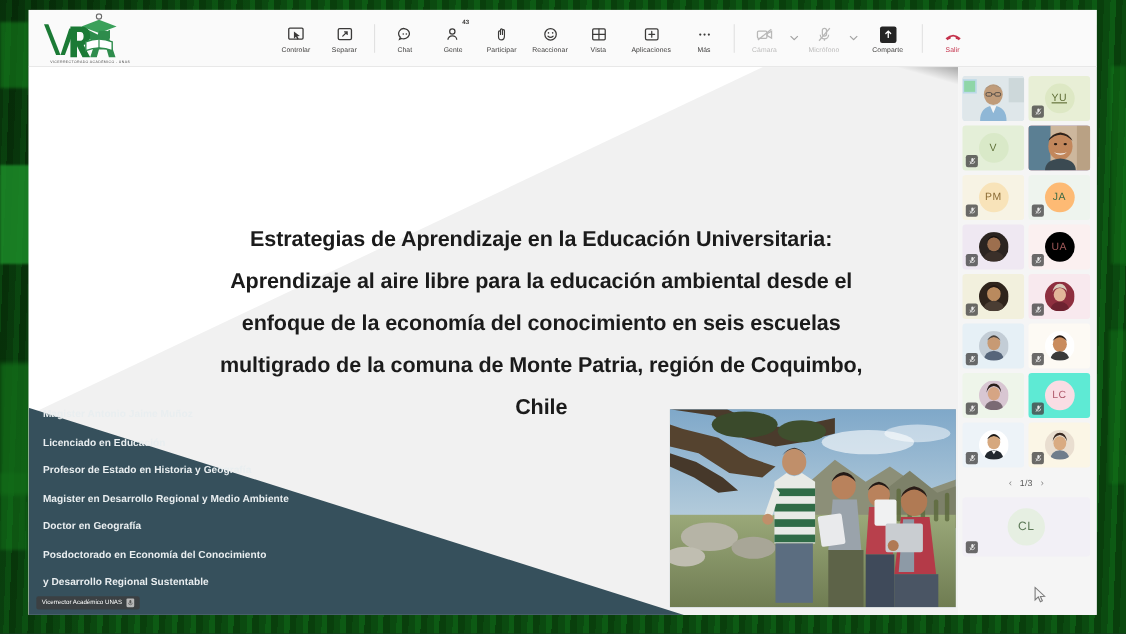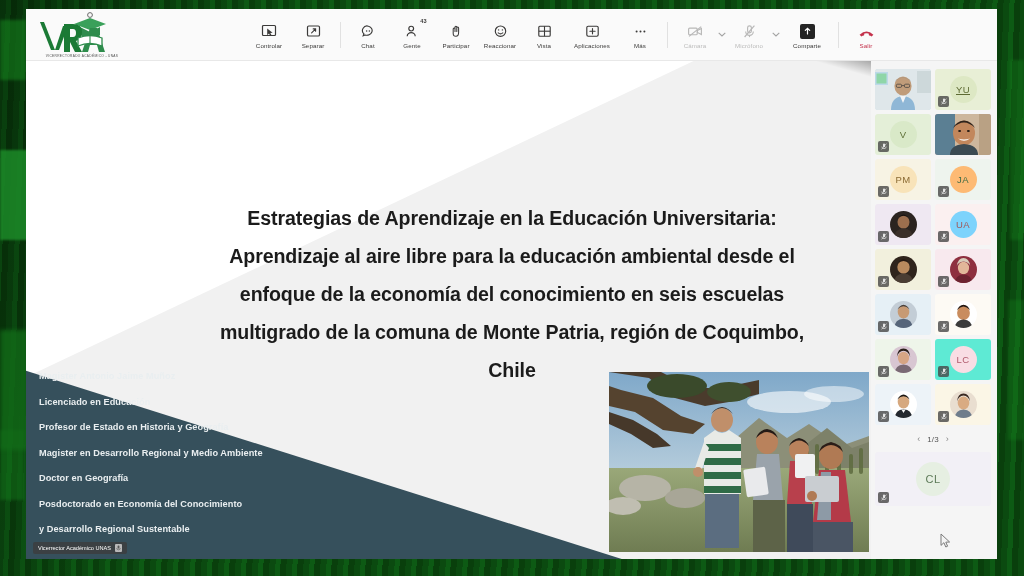--- a/index.html
+++ b/index.html
@@ -101,21 +101,21 @@
     background:#36505c;
     clip-path: polygon(0% 62.2%, 70.5% 100%, 0% 100%);
   }
   .band-teal-shadow {
     position:absolute; left:0; top:0; width:100%; height:100%;
     background: linear-gradient(152deg, rgba(0,0,0,.22) 0%, rgba(0,0,0,0) 1.8%);
     clip-path: polygon(0% 62.2%, 70.5% 100%, 0% 100%);
   }
 
   #slide-title {
-    position:absolute; left:136px; top:138px; width:700px;
+    position:absolute; left:116px; top:138px; width:700px;
     text-align:center;
     font-size:19.6px; font-weight:700; color:#1b1b1b;
     line-height:38px; letter-spacing:-.1px;
   }
   #slide-title div { white-space:nowrap; }
 
   #credentials {
     position:absolute; left:13px; top:310px; width:430px;
     color:#e9eef0;
   }
@@ -611,21 +611,21 @@
         <span class="mic-badge">
           <svg width="6" height="7" viewBox="0 0 6 7">
             <rect x="2" y=".6" width="2" height="3.6" rx="1" fill="#e8e8e8"></rect>
             <path d="M.8 3.5 A2.2 2.2 0 0 0 5.2 3.5" fill="none" stroke="#e8e8e8" stroke-width=".7"></path>
             <line x1=".6" y1="6.4" x2="5.4" y2=".6" stroke="#e8e8e8" stroke-width=".7"></line>
           </svg>
         </span>
       </div>
 
       <div class="tile" style="background:#fbf0f0;">
-        <div class="initials" style="background:#7dd3fc;color:#a05858;">UA</div>
+        <div class="initials" style="background:#000000;color:#a05858;">UA</div>
         <span class="mic-badge">
           <svg width="6" height="7" viewBox="0 0 6 7">
             <rect x="2" y=".6" width="2" height="3.6" rx="1" fill="#e8e8e8"></rect>
             <path d="M.8 3.5 A2.2 2.2 0 0 0 5.2 3.5" fill="none" stroke="#e8e8e8" stroke-width=".7"></path>
             <line x1=".6" y1="6.4" x2="5.4" y2=".6" stroke="#e8e8e8" stroke-width=".7"></line>
           </svg>
         </span>
       </div>
 
       <div class="tile" style="background:#f2f0dd;">

